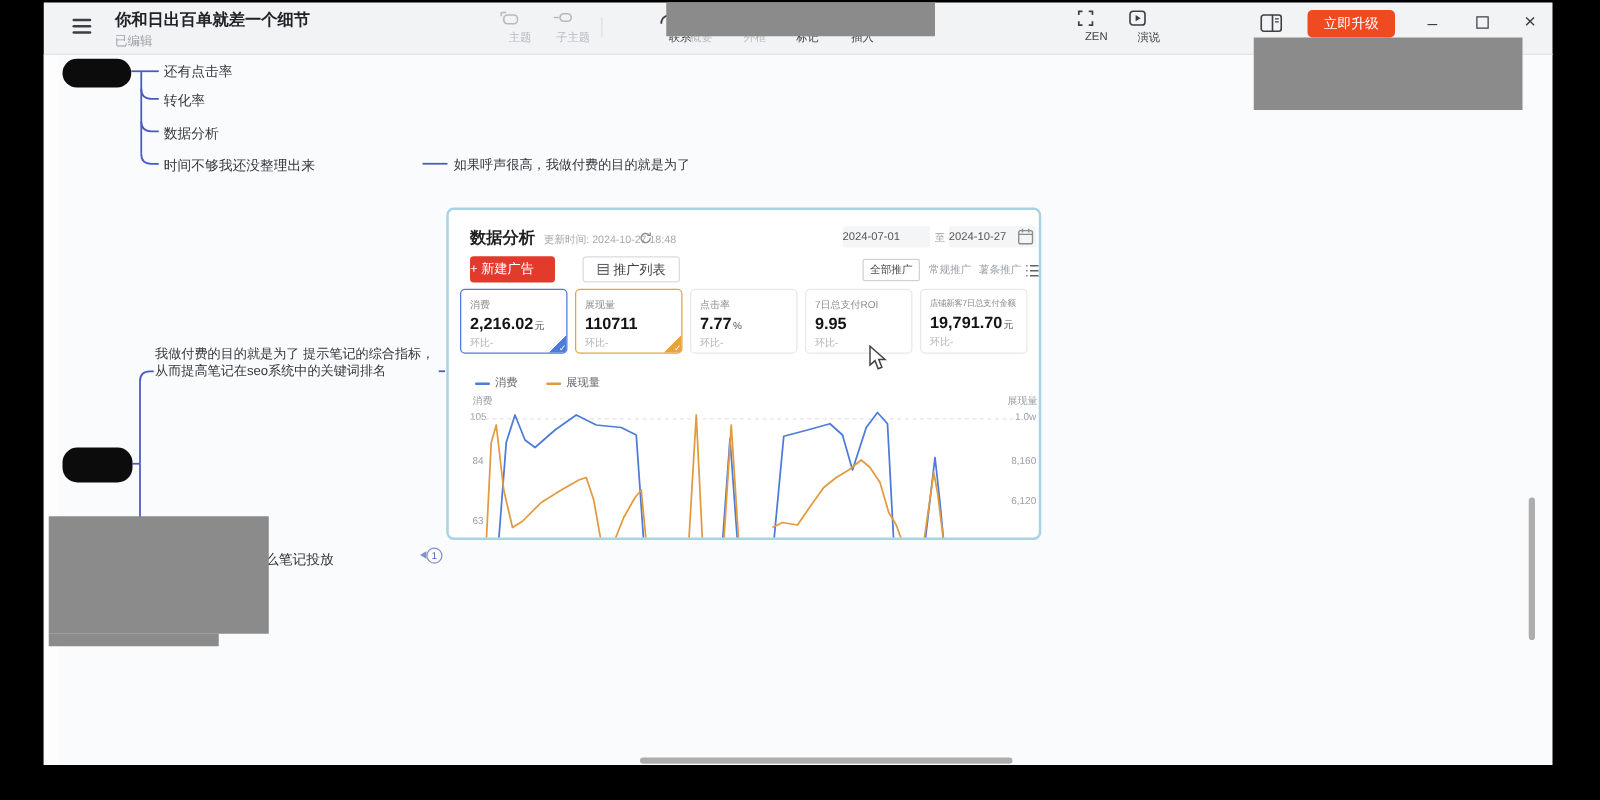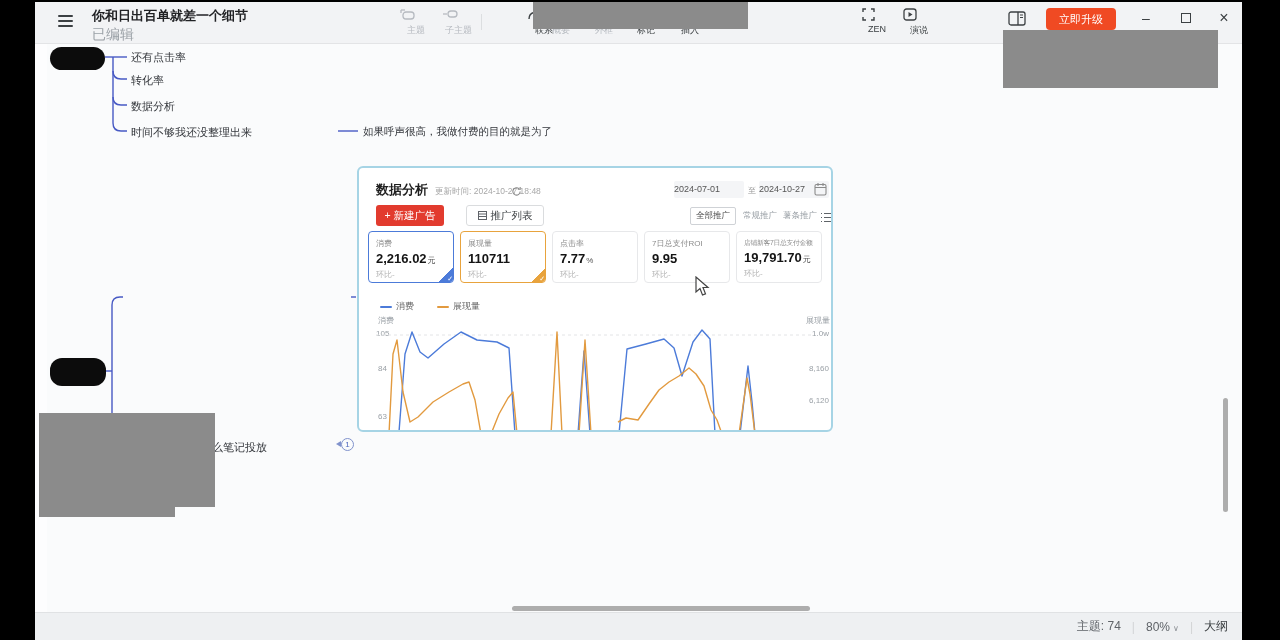--- a/index.html
+++ b/index.html
@@ -17,21 +17,21 @@
   .tool{position:absolute;top:6px;width:36px;text-align:right;z-index:11;cursor:default}
   .tool .ticon{height:16px;display:flex;align-items:center;justify-content:center}
   .tool .tlabel{font-size:9px;margin-top:2px;color:#3c4043}
   .tool.dim .tlabel{color:#b6bac0}
   .tb-divider{position:absolute;width:1px;height:16px;background:#dcdee0;top:14px;z-index:11}
 
   .hamburger{position:absolute;left:58px;top:15px;width:15px;z-index:11}
   .hamburger i{display:block;height:2px;background:#3c4043;margin-bottom:3px;border-radius:1px}
 
   .win-title{position:absolute;left:92px;top:7px;font-size:13px;font-weight:bold;color:#202124;z-index:11}
-  .win-sub{position:absolute;left:92px;top:26px;font-size:14px;color:#9aa0a6;z-index:11}
+  .win-sub{position:absolute;left:92px;top:26px;font-size:10px;color:#9aa0a6;z-index:11}
 
   .upgrade{position:absolute;left:1046px;top:8px;width:70px;height:22px;background:#f04a23;color:#fff;font-size:11px;border:none;border-radius:4px;z-index:11;text-align:center;line-height:22px}
   .winctl{position:absolute;top:6px;width:24px;height:24px;z-index:11;display:flex;align-items:center;justify-content:center;color:#3c4043;font-size:14px}
   .maxbox{width:10px;height:10px;border:1.3px solid #3c4043}
 
   .redact{position:absolute;background:#8b8b8b;z-index:12}
 
   
   .mm-black{position:absolute;background:#0c0c0c;border-radius:12px;z-index:3}
   .mm-text{position:absolute;font-size:11px;color:#33363b;white-space:nowrap;z-index:3}
@@ -40,21 +40,21 @@
 
   .badge-circle{position:absolute;left:341px;top:438px;width:13px;height:13px;border:1px solid #8092cc;border-radius:50%;font-size:8px;color:#5068bf;text-align:center;line-height:11px;z-index:3;background:#fafbfc}
   .badge-arrow{position:absolute;left:336px;top:441px;width:0;height:0;border-top:3px solid transparent;border-bottom:3px solid transparent;border-right:5px solid #8092cc;z-index:3}
 
   
   #image-node{position:absolute;left:357px;top:166px;width:476px;height:266px;background:#fff;border:2px solid #a6d4e5;border-radius:6px;overflow:hidden;z-index:4}
   .dash-title{position:absolute;left:17px;top:13px;font-size:13px;font-weight:bold;color:#1f1f1f}
   .dash-updated{position:absolute;left:76px;top:18px;font-size:8.5px;color:#a8a8a8}
   .date-box{position:absolute;top:13px;width:70px;height:17px;background:#f4f5f7;border-radius:2px;font-size:9px;color:#555;text-align:left;line-height:17px}
   .date-sep{position:absolute;left:389px;top:17px;font-size:8px;color:#999}
-  .btn-red{position:absolute;left:17px;top:37px;width:68px;height:21px;background:#e23b2e;border:none;border-radius:3px;color:#fff;font-size:10.5px;text-align:center;line-height:21px}
+  .btn-red{position:absolute;left:17px;top:37px;width:68px;height:21px;background:#e23b2e;border:none;border-radius:3px;color:#fff;font-size:10.5px;line-height:21px}
   .btn-list{position:absolute;left:107px;top:37px;width:78px;height:21px;background:#fff;border:1px solid #dadcde;border-radius:3px;color:#3c4043;font-size:10.5px;display:flex;align-items:center;justify-content:center;gap:4px}
   .tab-box{position:absolute;left:331px;top:39px;border:1px solid #cfd2d6;border-radius:2px;font-size:8.5px;color:#4a4a4a;padding:2px 5px;background:#fff}
   .tab-plain{position:absolute;top:42px;font-size:8.5px;color:#9aa0a6}
 
   #cards{position:absolute;left:9px;top:63px;width:458px;display:flex;gap:6px}
   .card{position:relative;flex:0 0 86px;height:52px;border:1px solid #e7e8ea;border-radius:4px;background:#fff;padding:6px 7px;overflow:hidden}
   .card.accent-blue{border-color:#4c7bd9}
   .card.accent-orange{border-color:#e8a33d}
   .card-label{font-size:8px;color:#8c8c8c;white-space:nowrap;overflow:hidden}
   .card:nth-child(5) .card-label{font-size:6.8px;letter-spacing:-.3px}
@@ -193,20 +193,24 @@
 
   <div class="mm-black" style="left:50px;top:47px;width:55px;height:23px"></div>
   <div class="mm-black" style="left:50px;top:358px;width:56px;height:28px"></div>
 
   <div class="mm-text" style="left:131px;top:50px">还有点击率</div>
   <div class="mm-text" style="left:131px;top:73px">转化率</div>
   <div class="mm-text" style="left:131px;top:99px">数据分析</div>
   <div class="mm-text" style="left:131px;top:125px">时间不够我还没整理出来</div>
   <div class="mm-text" style="left:363px;top:125px;font-size:10.5px">如果呼声很高，我做付费的目的就是为了</div>
 
+  <div class="mm-para" style="left:124px;top:277px">
+    <div>我做付费的目的就是为了 提示笔记的综合指标，</div>
+    <div>从而提高笔记在seo系统中的关键词排名</div>
+  </div>
 
   <div class="mm-text" style="left:201px;top:440px">什么笔记投放</div>
   <div class="badge-arrow"></div>
   <div class="badge-circle">1</div>
 
   <div id="image-node">
     <div class="dash-title">数据分析</div>
     <div class="dash-updated">更新时间: 2024-10-27 18:48</div>
     <div class="abs" style="left:152px;top:15px">
       <svg width="11" height="11" viewBox="0 0 12 12">
@@ -314,21 +318,14 @@
   <div class="redact" style="left:39px;top:413px;width:176px;height:94px;z-index:5"></div>
   <div class="redact" style="left:39px;top:507px;width:136px;height:10px;z-index:5"></div>
 
   <div class="scrollbar" style="left:1223px;top:398px;width:5px;height:114px"></div>
   <div class="scrollbar" style="left:512px;top:606px;width:298px;height:5px"></div>
 
   <svg id="cursor" width="16" height="22" viewBox="0 0 16 22">
     <polygon points="1,1 1,16 5,12.5 7.5,19 10.5,17.8 8,11.5 13,11.5" fill="#fff" stroke="#444" stroke-width="1.2"></polygon>
   </svg>
 
-  <div id="statusbar">
-    <span>主题: 74</span>
-    <span class="sb-sep">|</span>
-    <span><span>80%</span><span class="sb-chevron">∨</span></span>
-    <span class="sb-sep">|</span>
-    <span class="sb-outline">大纲</span>
-  </div>
 
 </div>
 
 </body></html>

